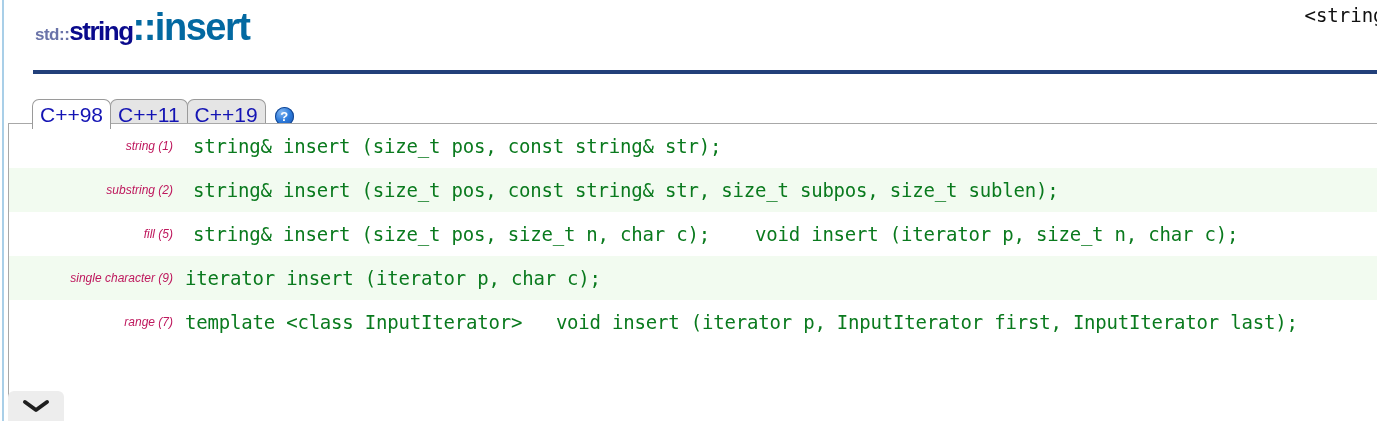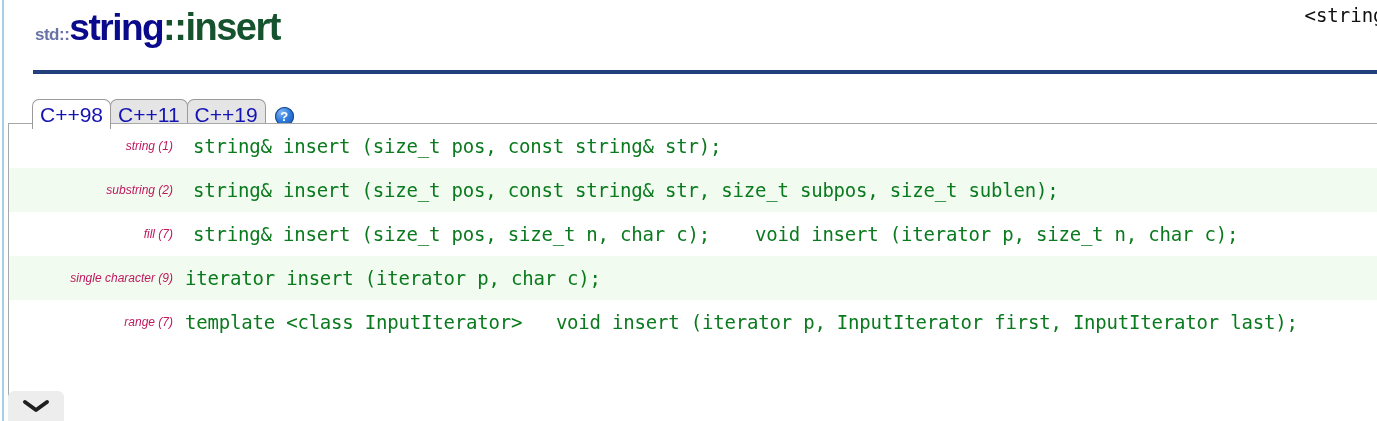--- a/index.html
+++ b/index.html
@@ -58,29 +58,29 @@
     line-height: 1;
   }
   .title .ns {
     font-size: 17px;
     font-weight: bold;
     color: #6a73a8;
     vertical-align: baseline;
     letter-spacing: -0.5px;
   }
   .title .cls {
-    font-size: 37px;
+    font-size: 26px;
     font-weight: bold;
     color: #0a0a8c;
     letter-spacing: -1.5px;
   }
   .title .mem {
     font-size: 38px;
     font-weight: bold;
-    color: #14532d;
+    color: #0369a1;
     letter-spacing: -1.5px;
   }
   .title-rule {
     position: absolute;
     left: 8px;
     right: 4px;
     top: 70px;
     height: 4px;
     background: #22407a;
   }
@@ -241,21 +241,21 @@
       <tbody>
         <tr class="proto-row">
           <td class="label">string (1)</td>
           <td class="code">string&amp; insert (size_t pos, const string&amp; str);</td>
         </tr>
         <tr class="proto-row alt">
           <td class="label">substring (2)</td>
           <td class="code">string&amp; insert (size_t pos, const string&amp; str, size_t subpos, size_t sublen);</td>
         </tr>
         <tr class="proto-row">
-          <td class="label">fill (7)</td>
+          <td class="label">fill (5)</td>
           <td class="code">string&amp; insert (size_t pos, size_t n, char c);    void insert (iterator p, size_t n, char c);</td>
         </tr>
         <tr class="proto-row alt r6">
           <td class="label">single character (9)</td>
           <td class="code">iterator insert (iterator p, char c);</td>
         </tr>
         <tr class="proto-row r7">
           <td class="label">range (7)</td>
           <td class="code">template &lt;class InputIterator&gt;   void insert (iterator p, InputIterator first, InputIterator last);</td>
         </tr>

